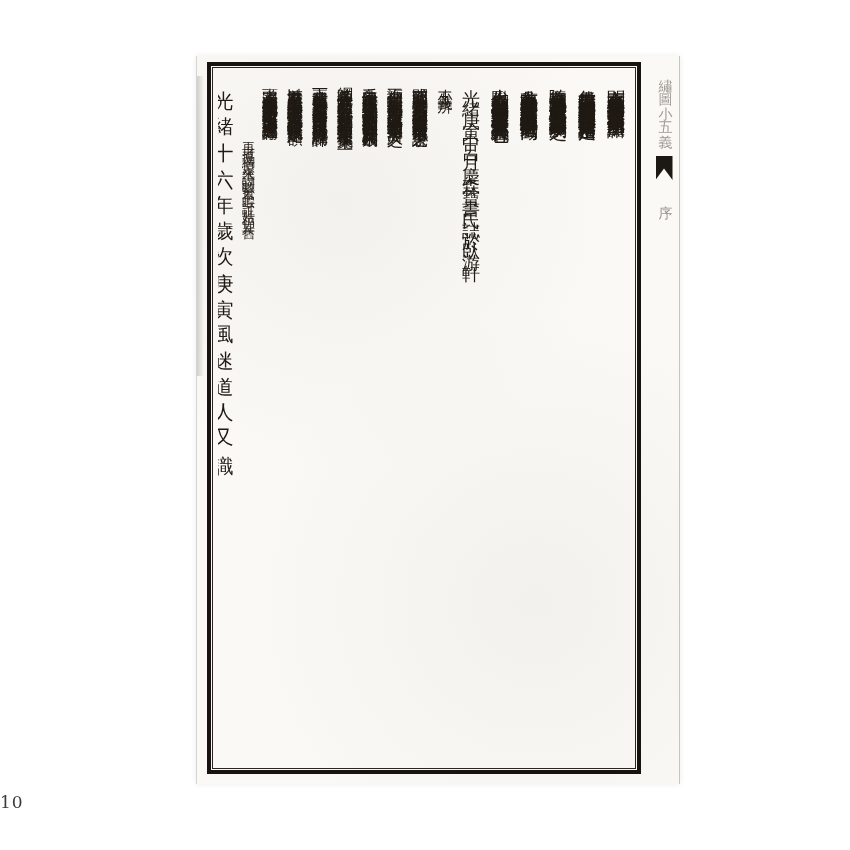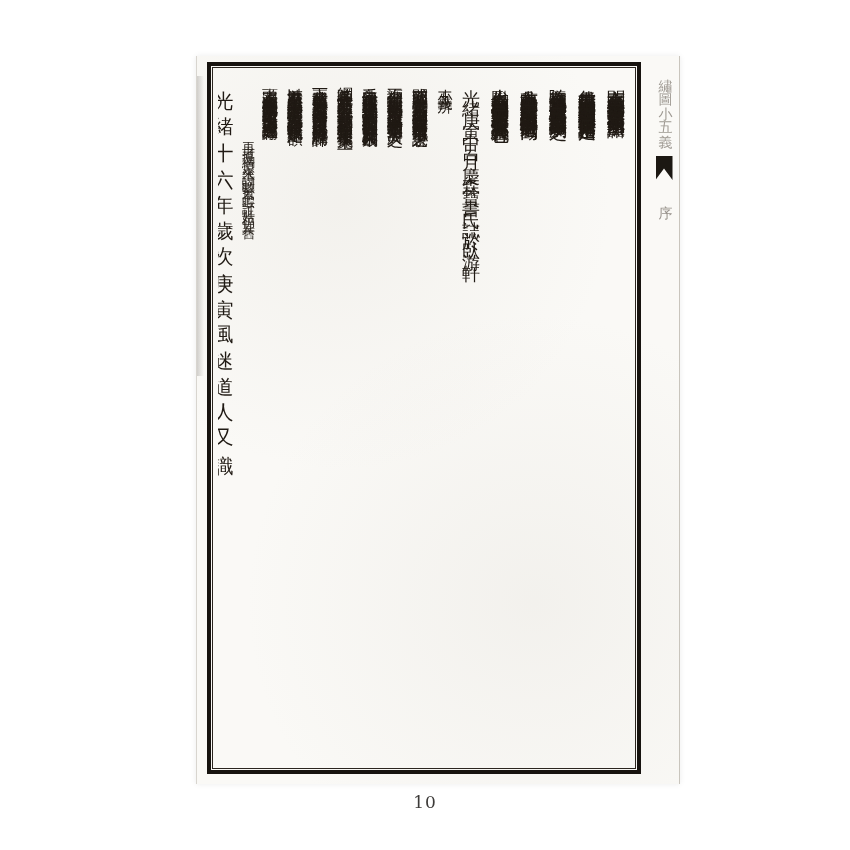--- a/index.html
+++ b/index.html
@@ -59,21 +59,21 @@
     width:17px;height:24px;background:#1c1813;margin-top:18px;
     clip-path:polygon(0 0,100% 0,100% 100%,50% 52%,0 100%);
     transform:translateX(3px);
   }
   .margin-section{
     writing-mode:vertical-rl;text-orientation:upright;
     font-size:14px;color:#87817a;opacity:.85;margin-top:14px;transform:translateX(4px);
   }
 
   .page-number{
-    position:absolute;left:0;right:0;top:792px;text-align:center;
+    position:absolute;left:0;right:0;top:792px;text-align:left;
     font-family:"DejaVu Serif","Liberation Serif",serif;
     font-size:17px;color:#3c3a38;letter-spacing:1px;
   }
 </style>
 </head>
 <body>
 
 <div class="stage">
   <div class="page">
     <div class="frame">

